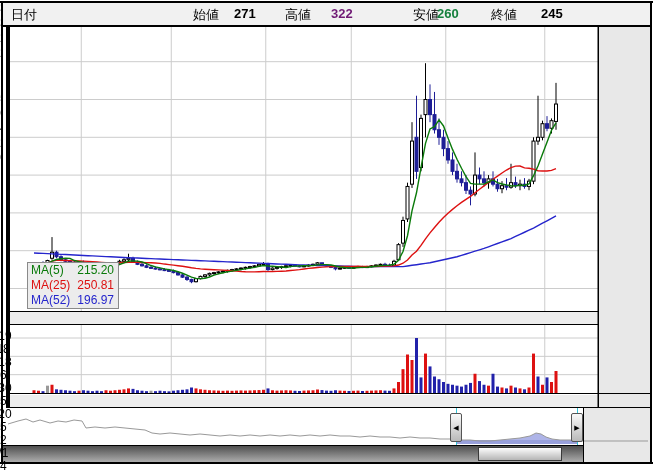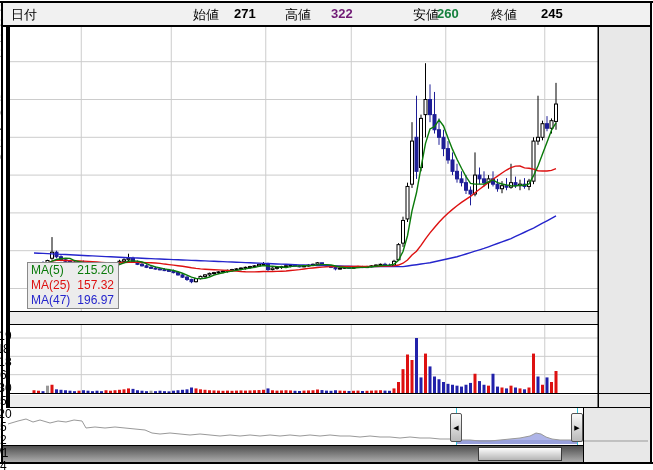--- a/index.html
+++ b/index.html
@@ -442,24 +442,24 @@
   <div class="frameline" style="left:3px;top:445px;width:580px;height:1px"></div>
   <div class="frameline" style="left:583px;top:408px;width:1px;height:54px"></div>
 
   <div id="ma-legend">
       <div class="ma-row" style="color: rgb(10, 122, 10);">
         <span class="ml">MA(5)</span>
         <span class="mv">215.20</span>
       </div>
       <div class="ma-row" style="color: rgb(221, 17, 17);">
         <span class="ml">MA(25)</span>
-        <span class="mv">157.32</span>
+        <span class="mv">250.81</span>
       </div>
       <div class="ma-row" style="color: rgb(37, 37, 204);">
-        <span class="ml">MA(47)</span>
+        <span class="ml">MA(52)</span>
         <span class="mv">196.97</span>
       </div>
     </div>
 
 
   <div class="cyantick" style="left:456px;top:408px;height:37px"></div>
   <div class="cyantick" style="left:577px;top:408px;height:37px"></div>
   <div class="nav-btn" style="left:450px">◀</div>
   <div class="nav-btn" style="left:571px">▶</div>
 

